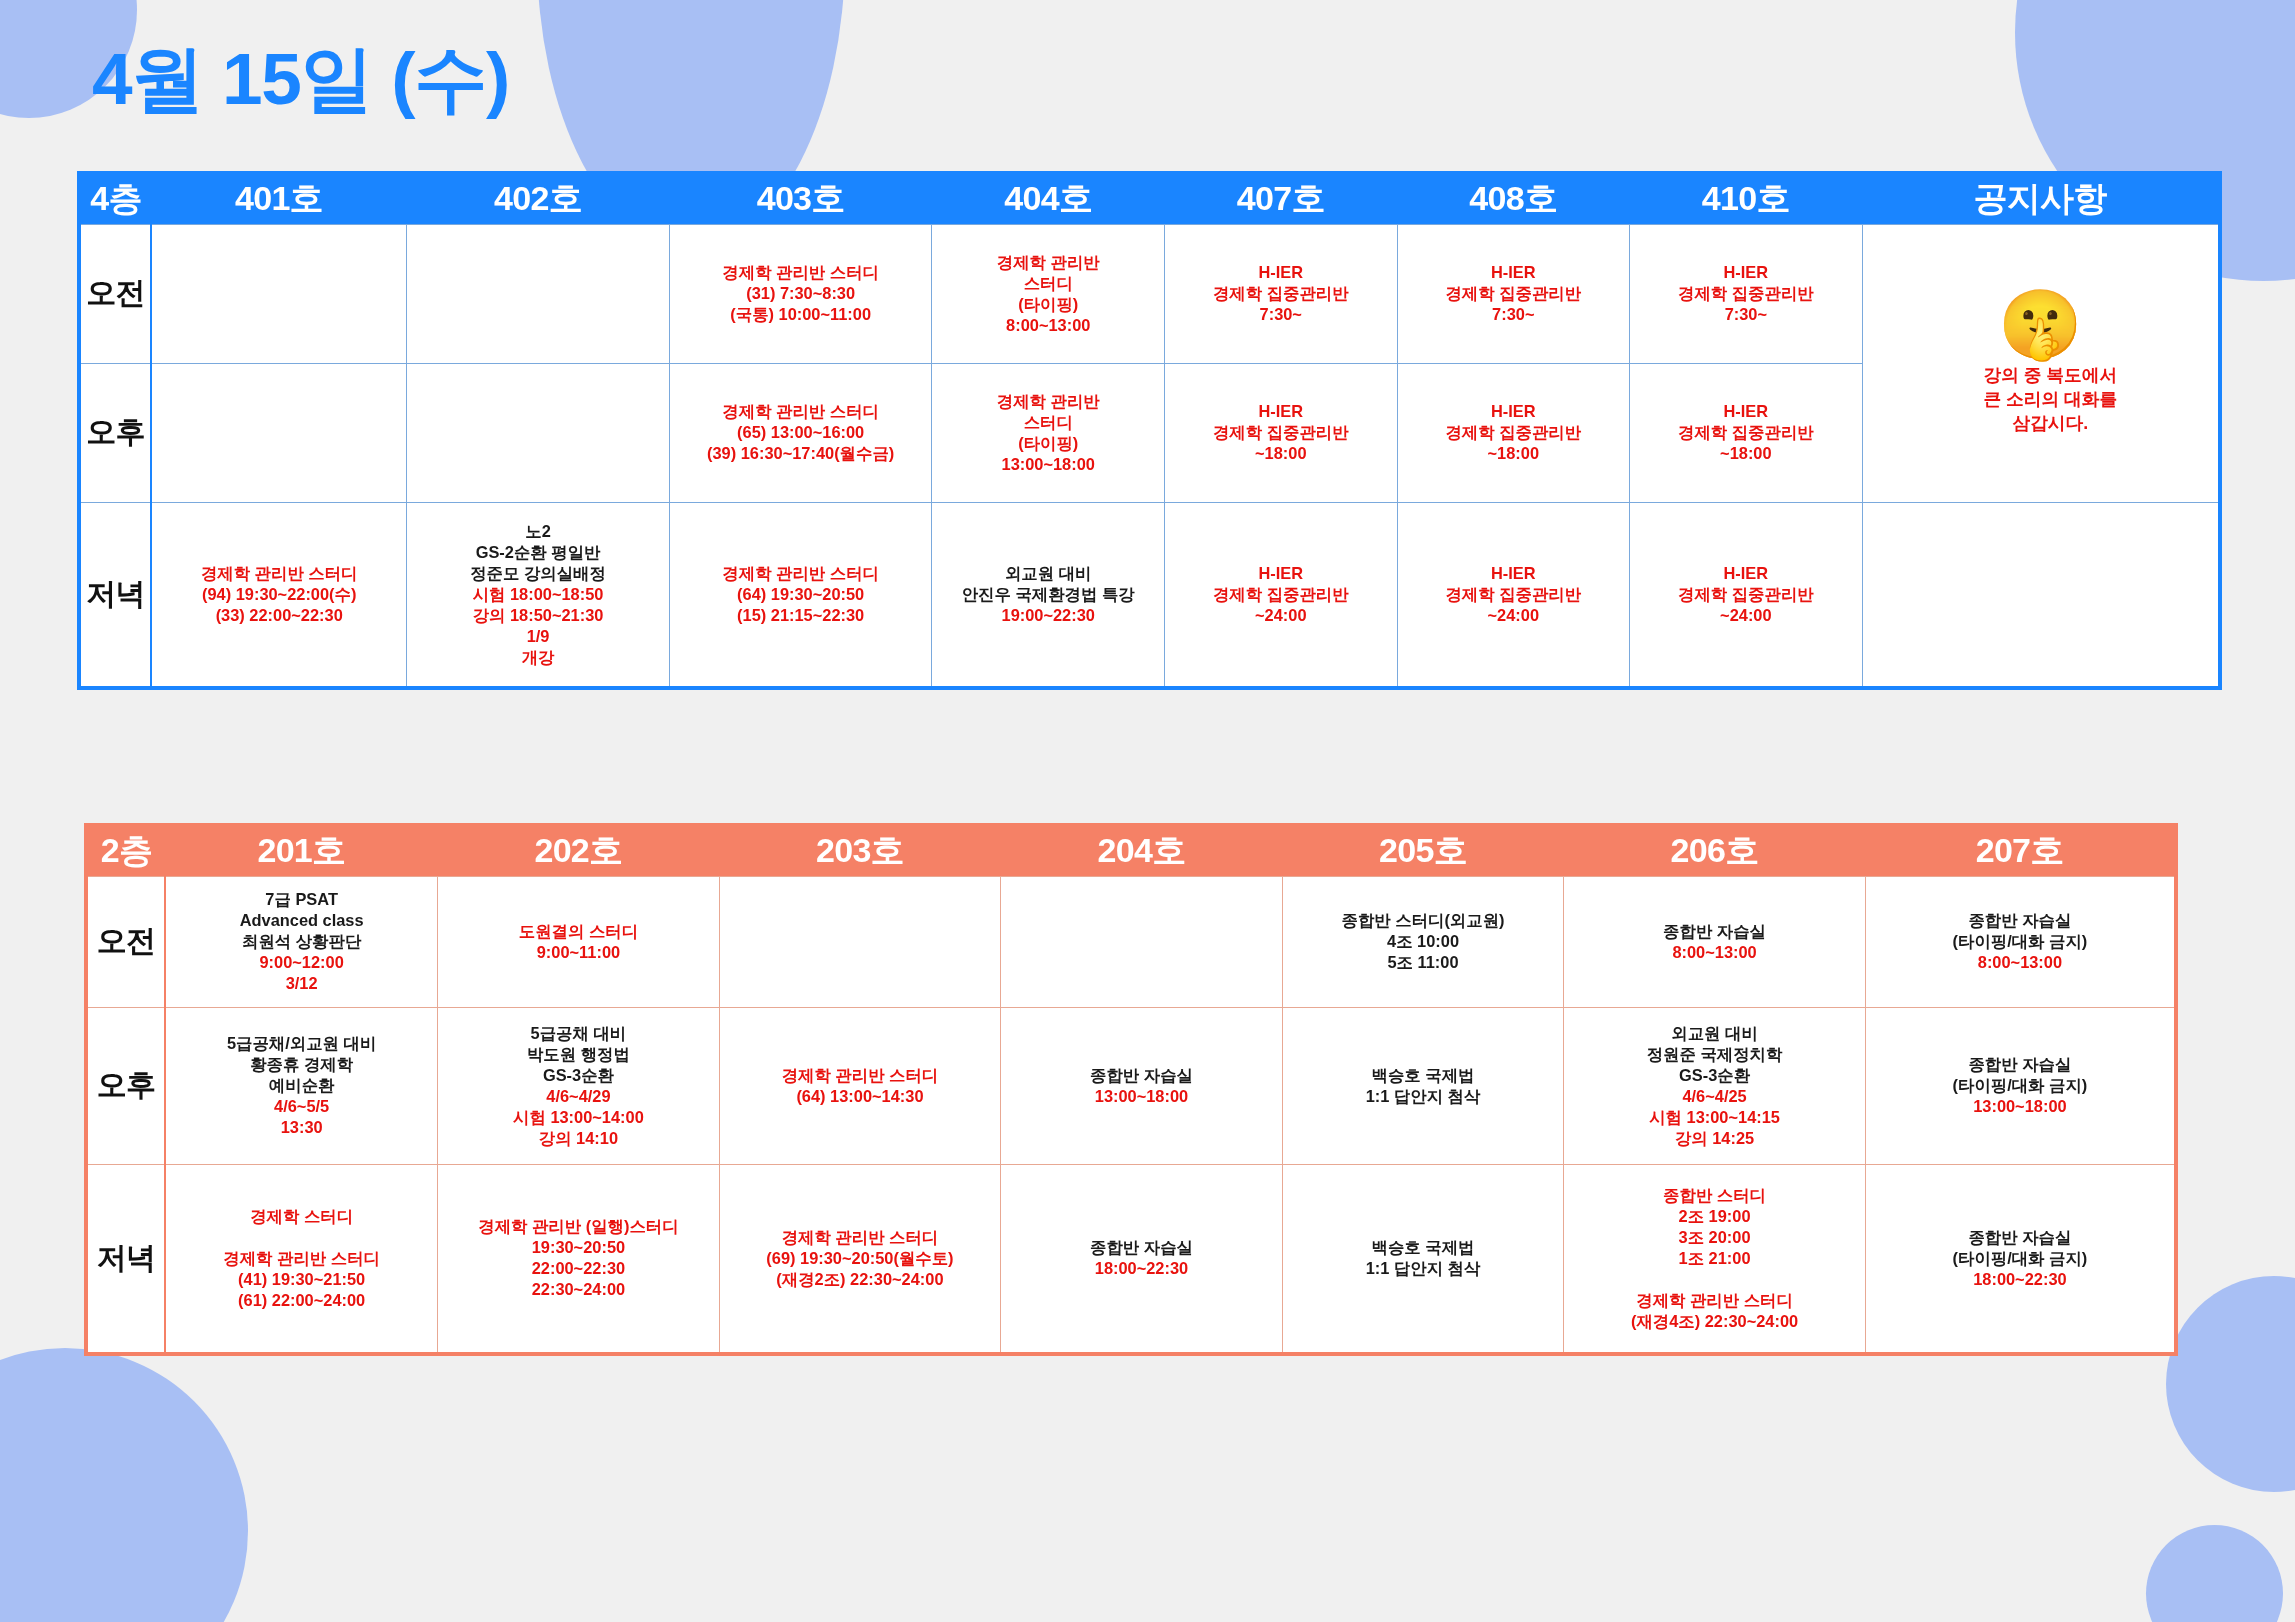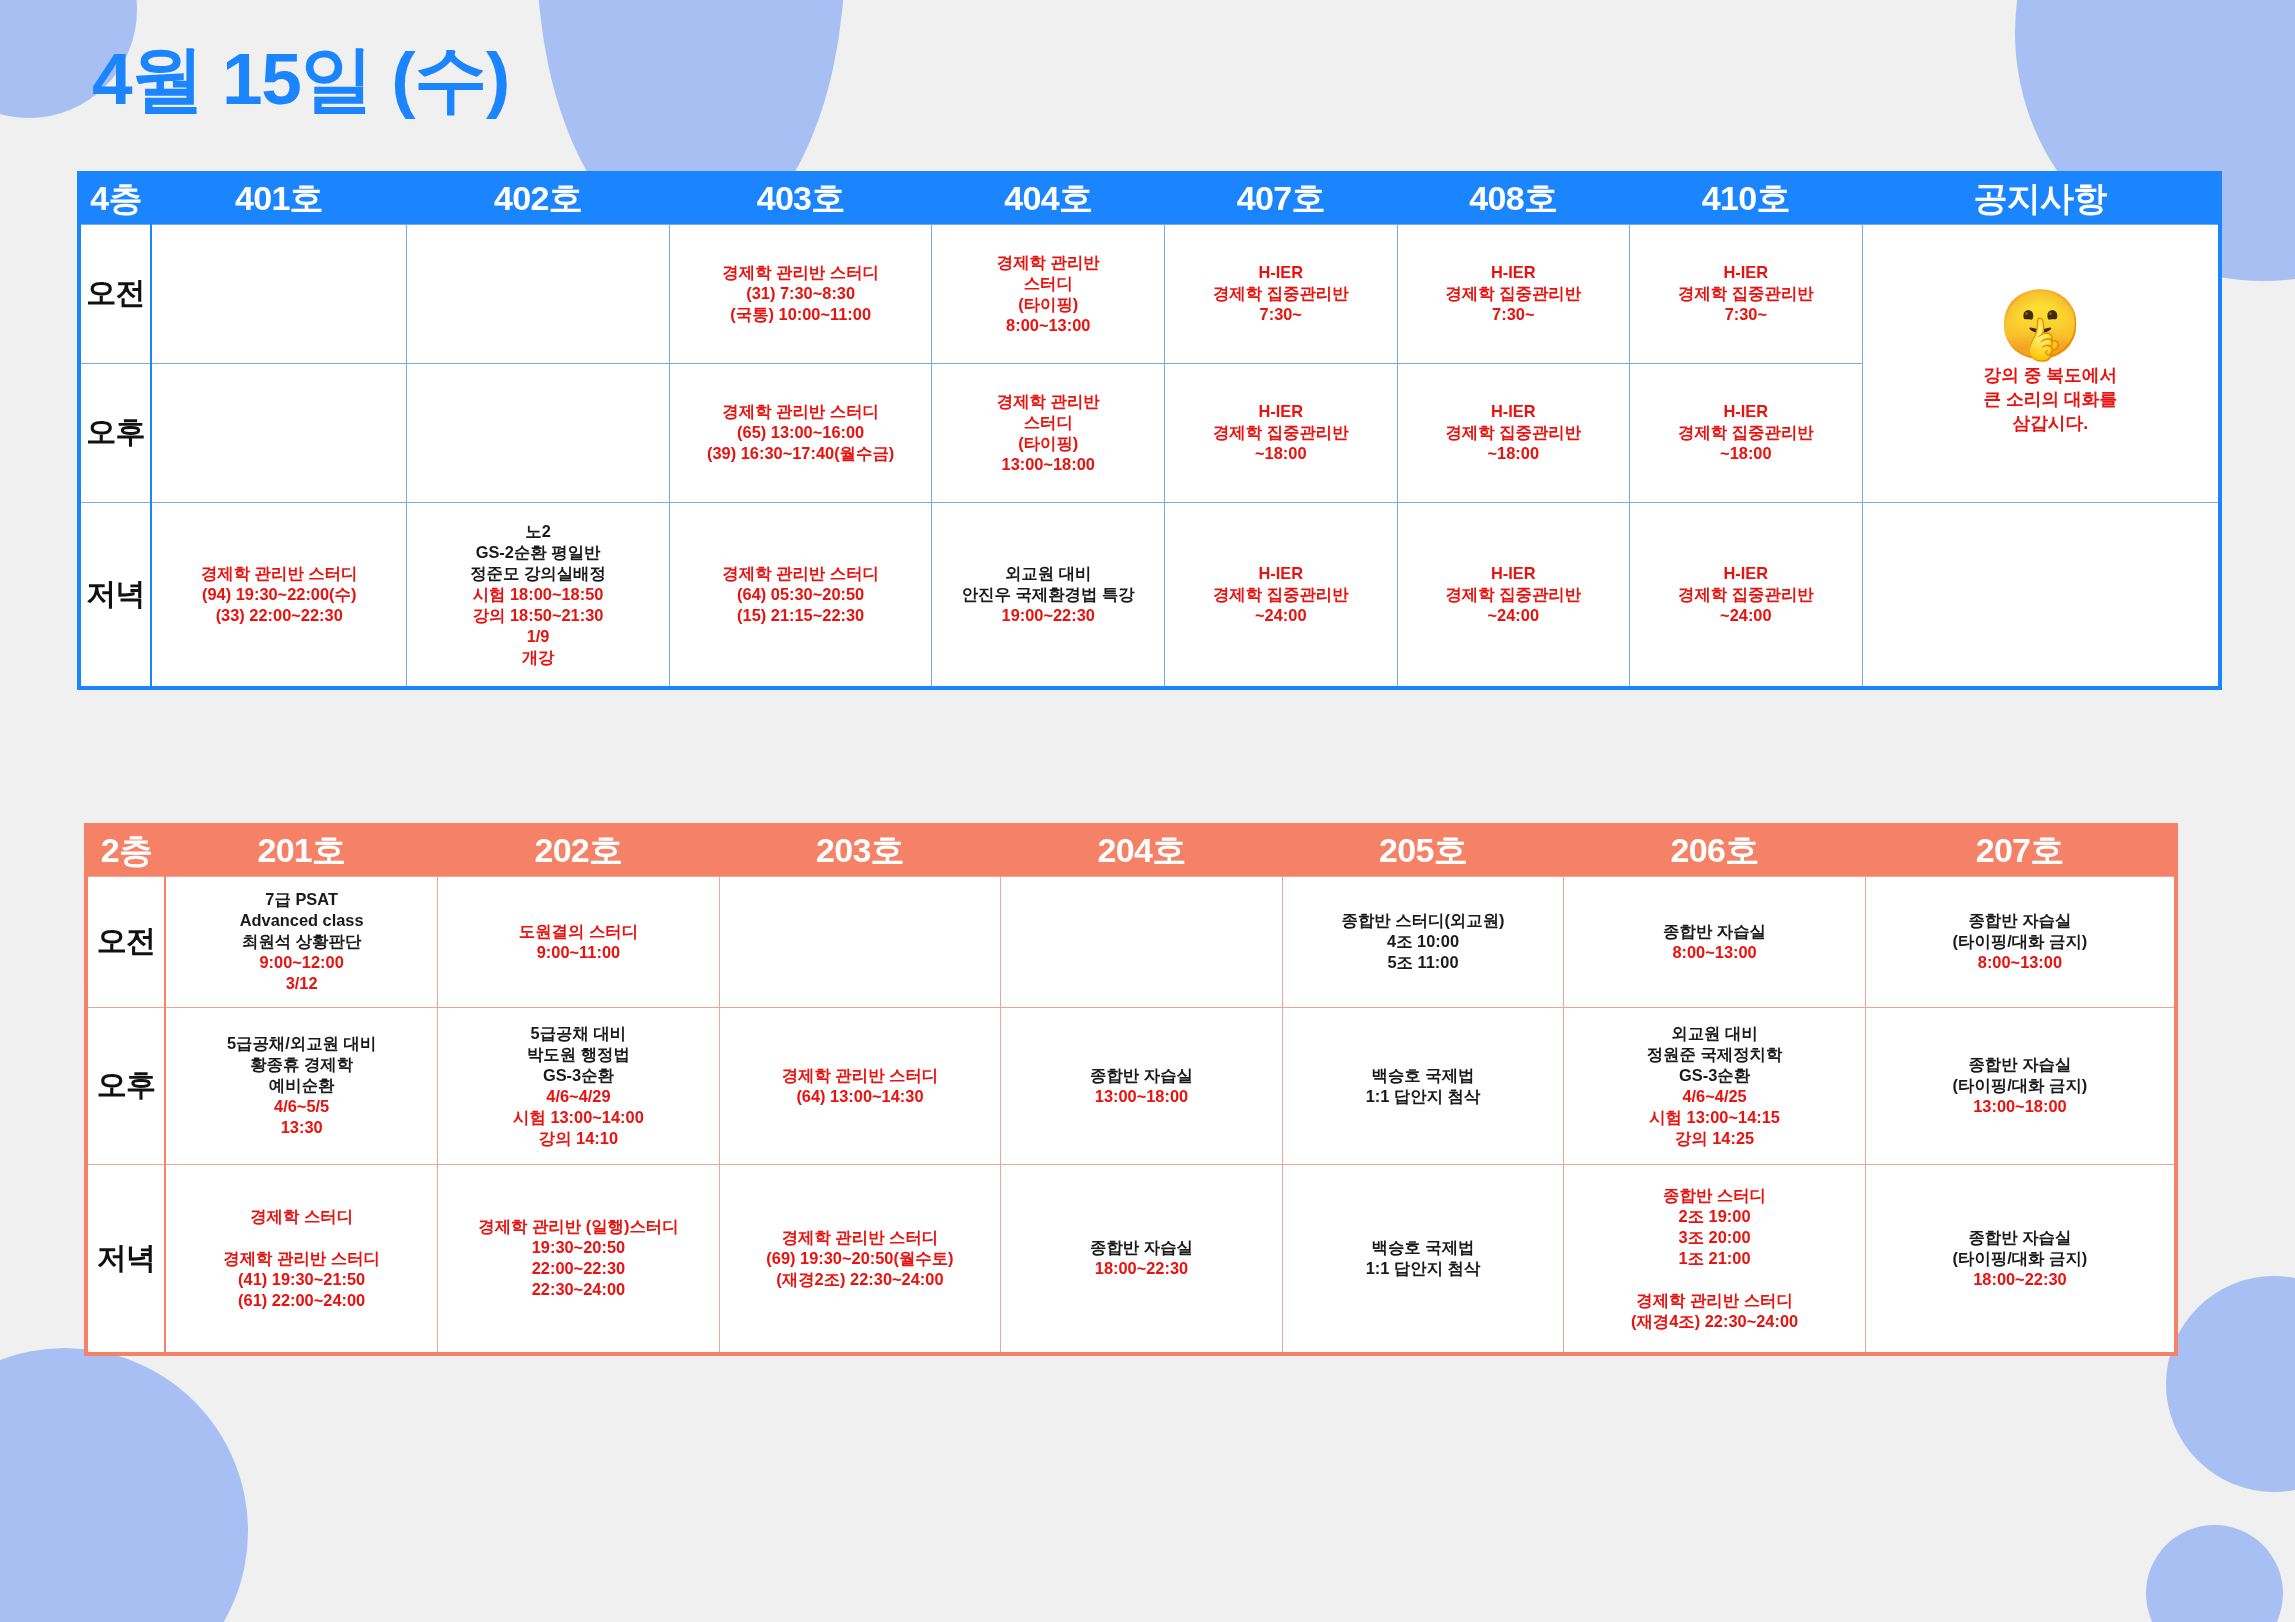--- a/index.html
+++ b/index.html
@@ -214,21 +214,21 @@
           <span class="ln black">노2</span>
           <span class="ln black">GS-2순환 평일반</span>
           <span class="ln black">정준모 강의실배정</span>
           <span class="ln red">시험 18:00~18:50</span>
           <span class="ln red">강의 18:50~21:30</span>
           <span class="ln red">1/9</span>
           <span class="ln red">개강</span>
         </td>
         <td class="cell">
           <span class="ln red">경제학 관리반 스터디</span>
-          <span class="ln red">(64) 05:30~20:50</span>
+          <span class="ln red">(64) 19:30~20:50</span>
           <span class="ln red">(15) 21:15~22:30</span>
         </td>
         <td class="cell">
           <span class="ln black">외교원 대비</span>
           <span class="ln black">안진우 국제환경법 특강</span>
           <span class="ln red">19:00~22:30</span>
         </td>
         <td class="cell">
           <span class="ln red">H-IER</span>
           <span class="ln red">경제학 집중관리반</span>

